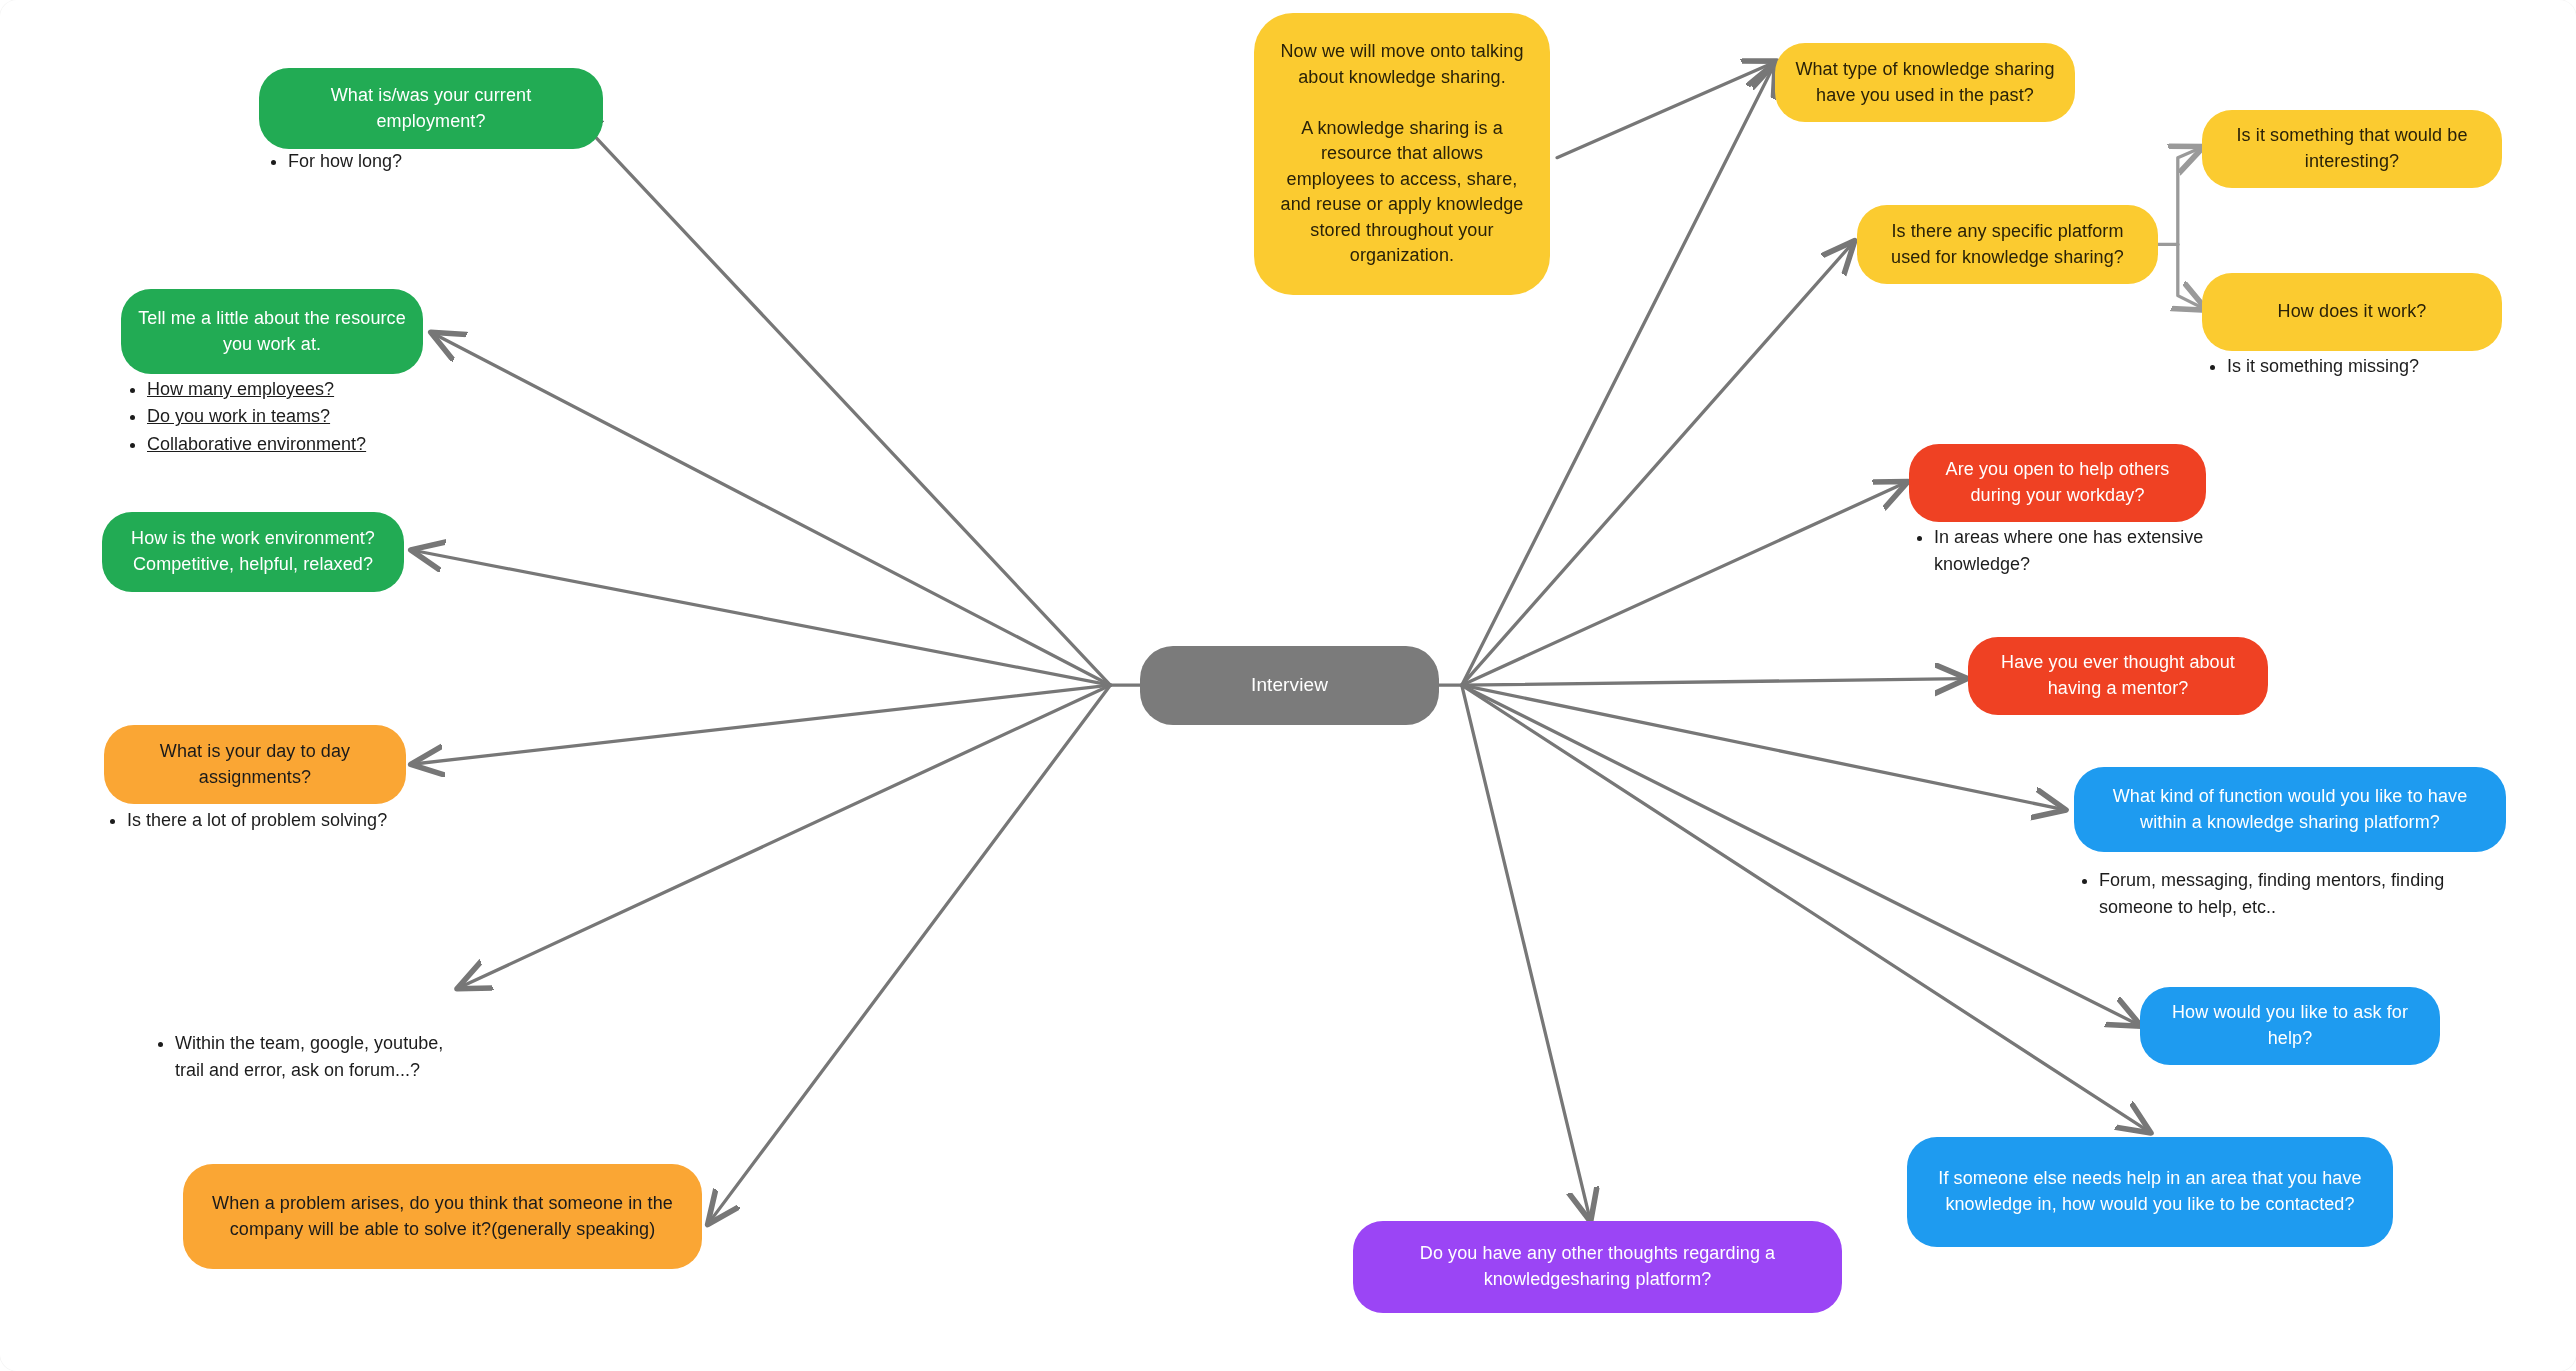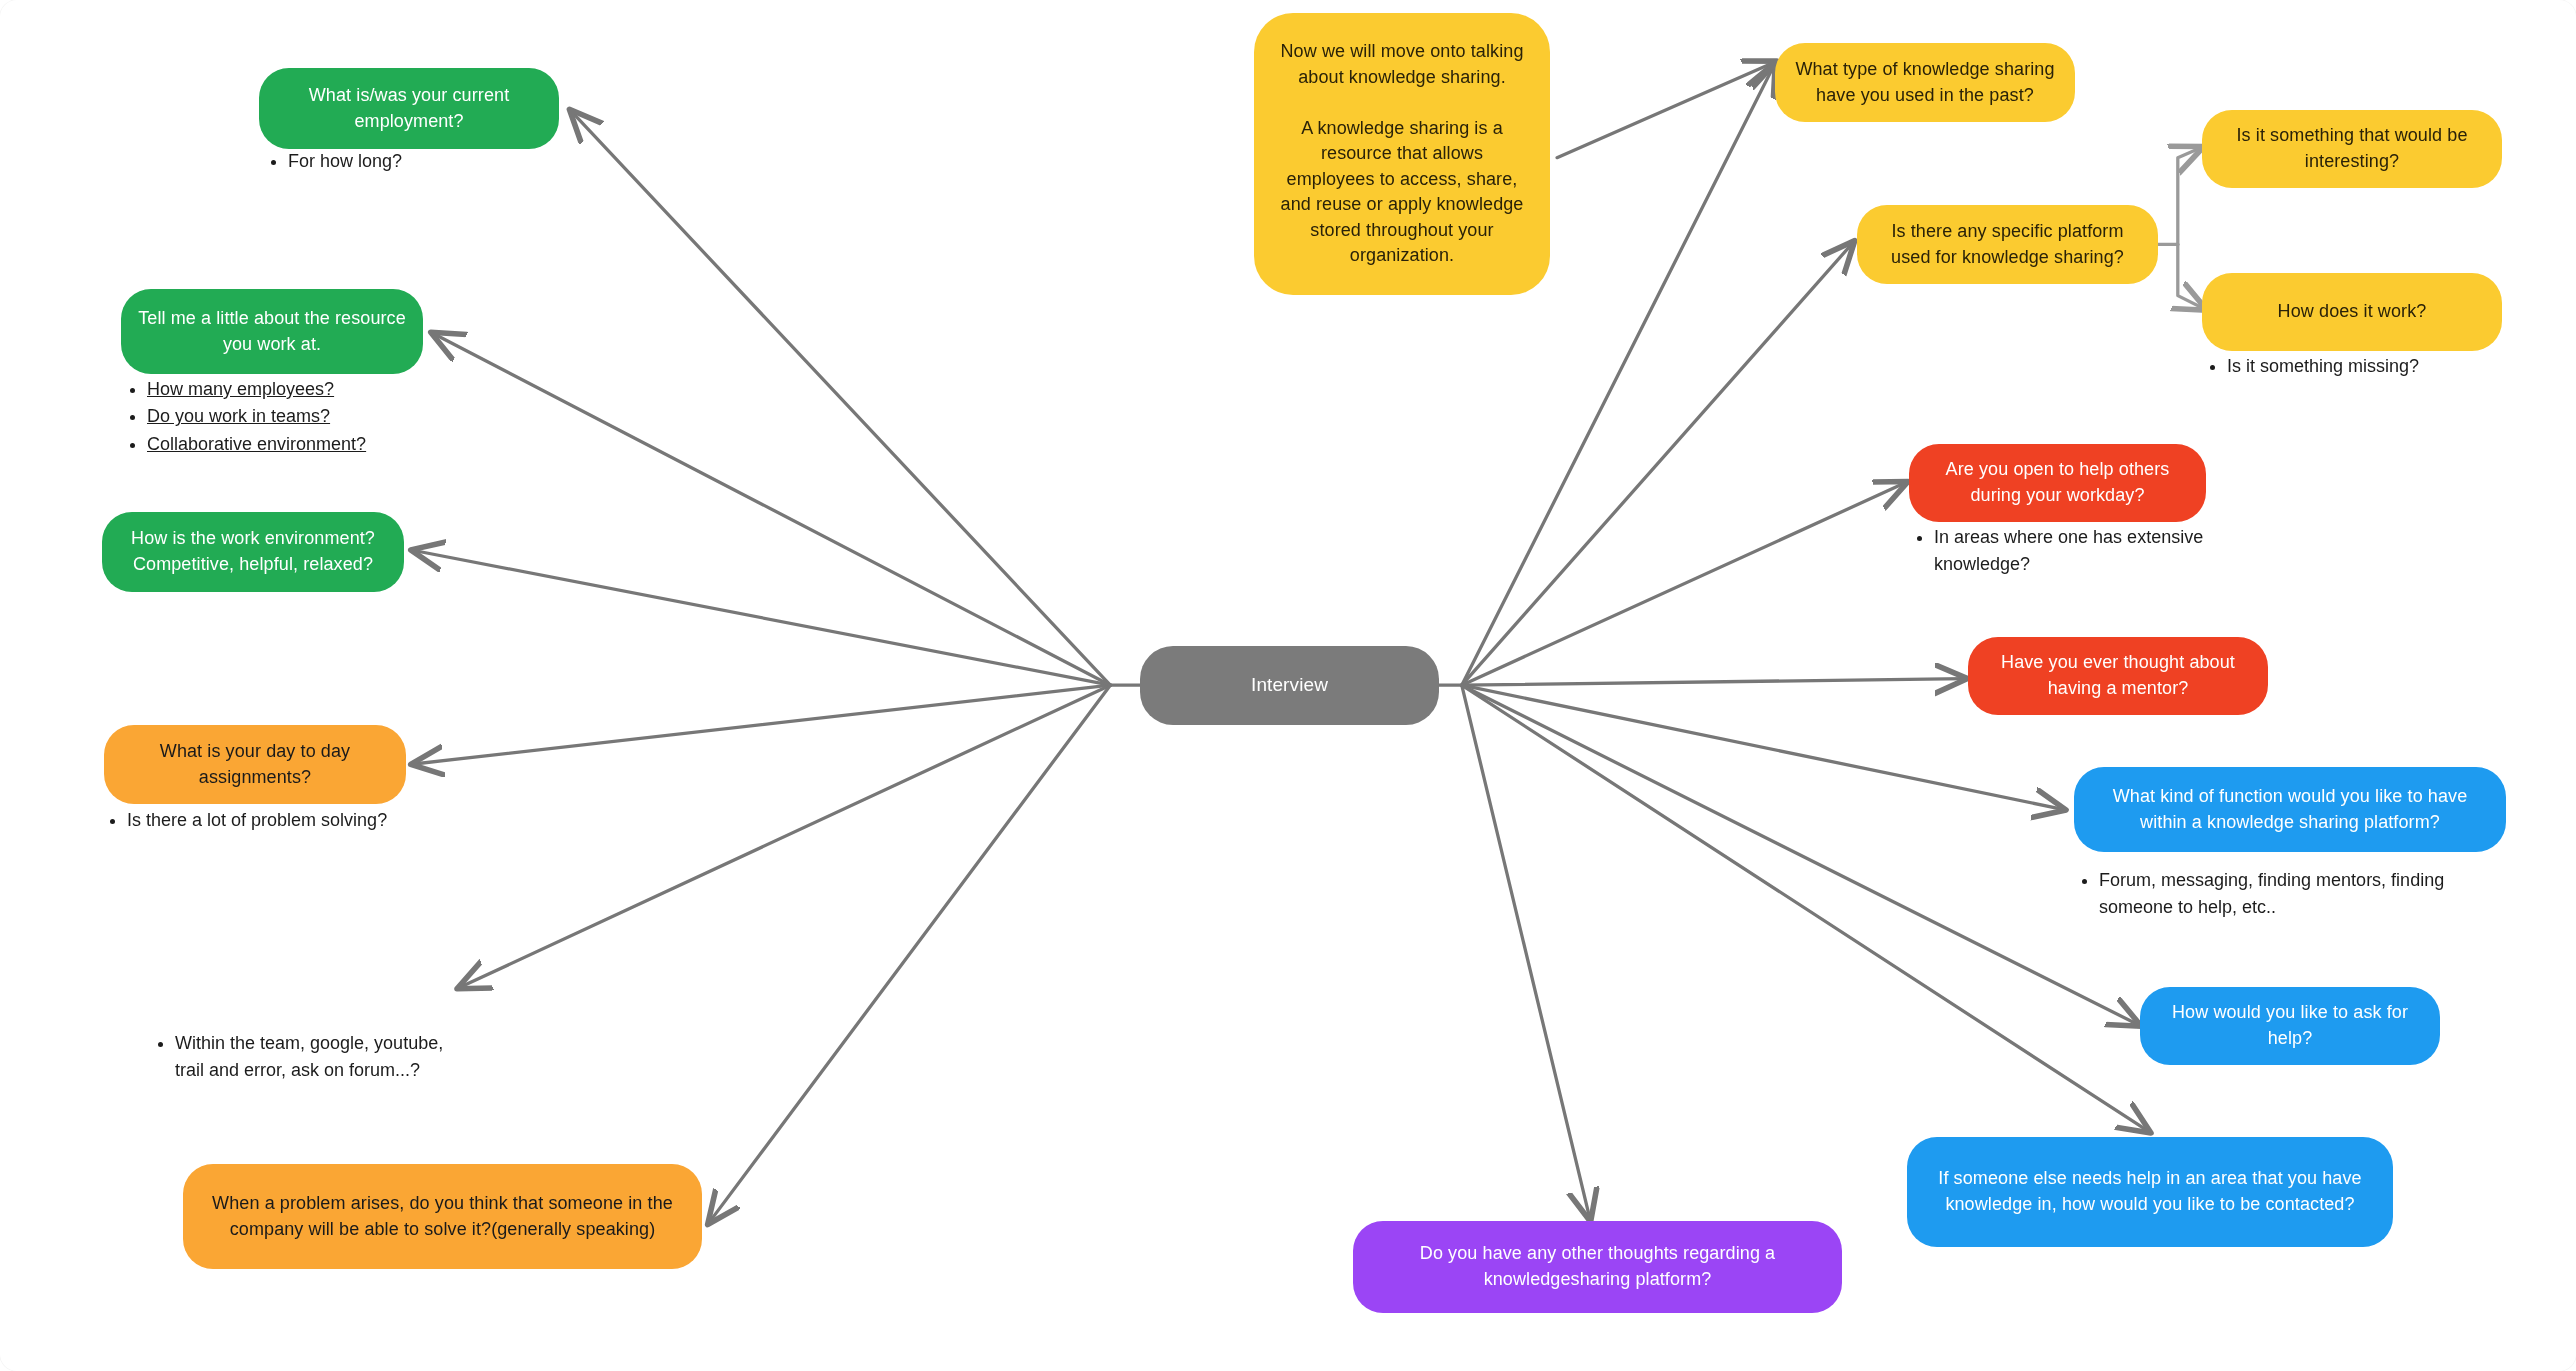--- a/index.html
+++ b/index.html
@@ -109,21 +109,21 @@
       <path d="M3285,372 L3315,372"></path>
       <path d="M3315,372 L3315,240 L3350,225" marker-end="url(#ahl)"></path>
       <path d="M3315,372 L3315,450 L3355,470" marker-end="url(#ahl)"></path>
     </g>
   </svg>
 
   <div class="node center" style="left:1140px; top:646px; width:299px; height:79px;">
     <span>Interview</span>
   </div>
 
-  <div class="node green" style="left:259px; top:68px; width:300px; height:81px;">
+  <div class="node green" style="left:259px; top:68px; width:344px; height:81px;">
     <span>What is/was your current employment?</span>
   </div>
   <div class="bullets" style="left:263px; top:148px; width:407px;">
     <ul>
       <li>For how long?</li>
     </ul>
   </div>
 
   <div class="node green" style="left:121px; top:289px; width:302px; height:85px;">
     <span>Tell me a little about the resource you work at.</span>

